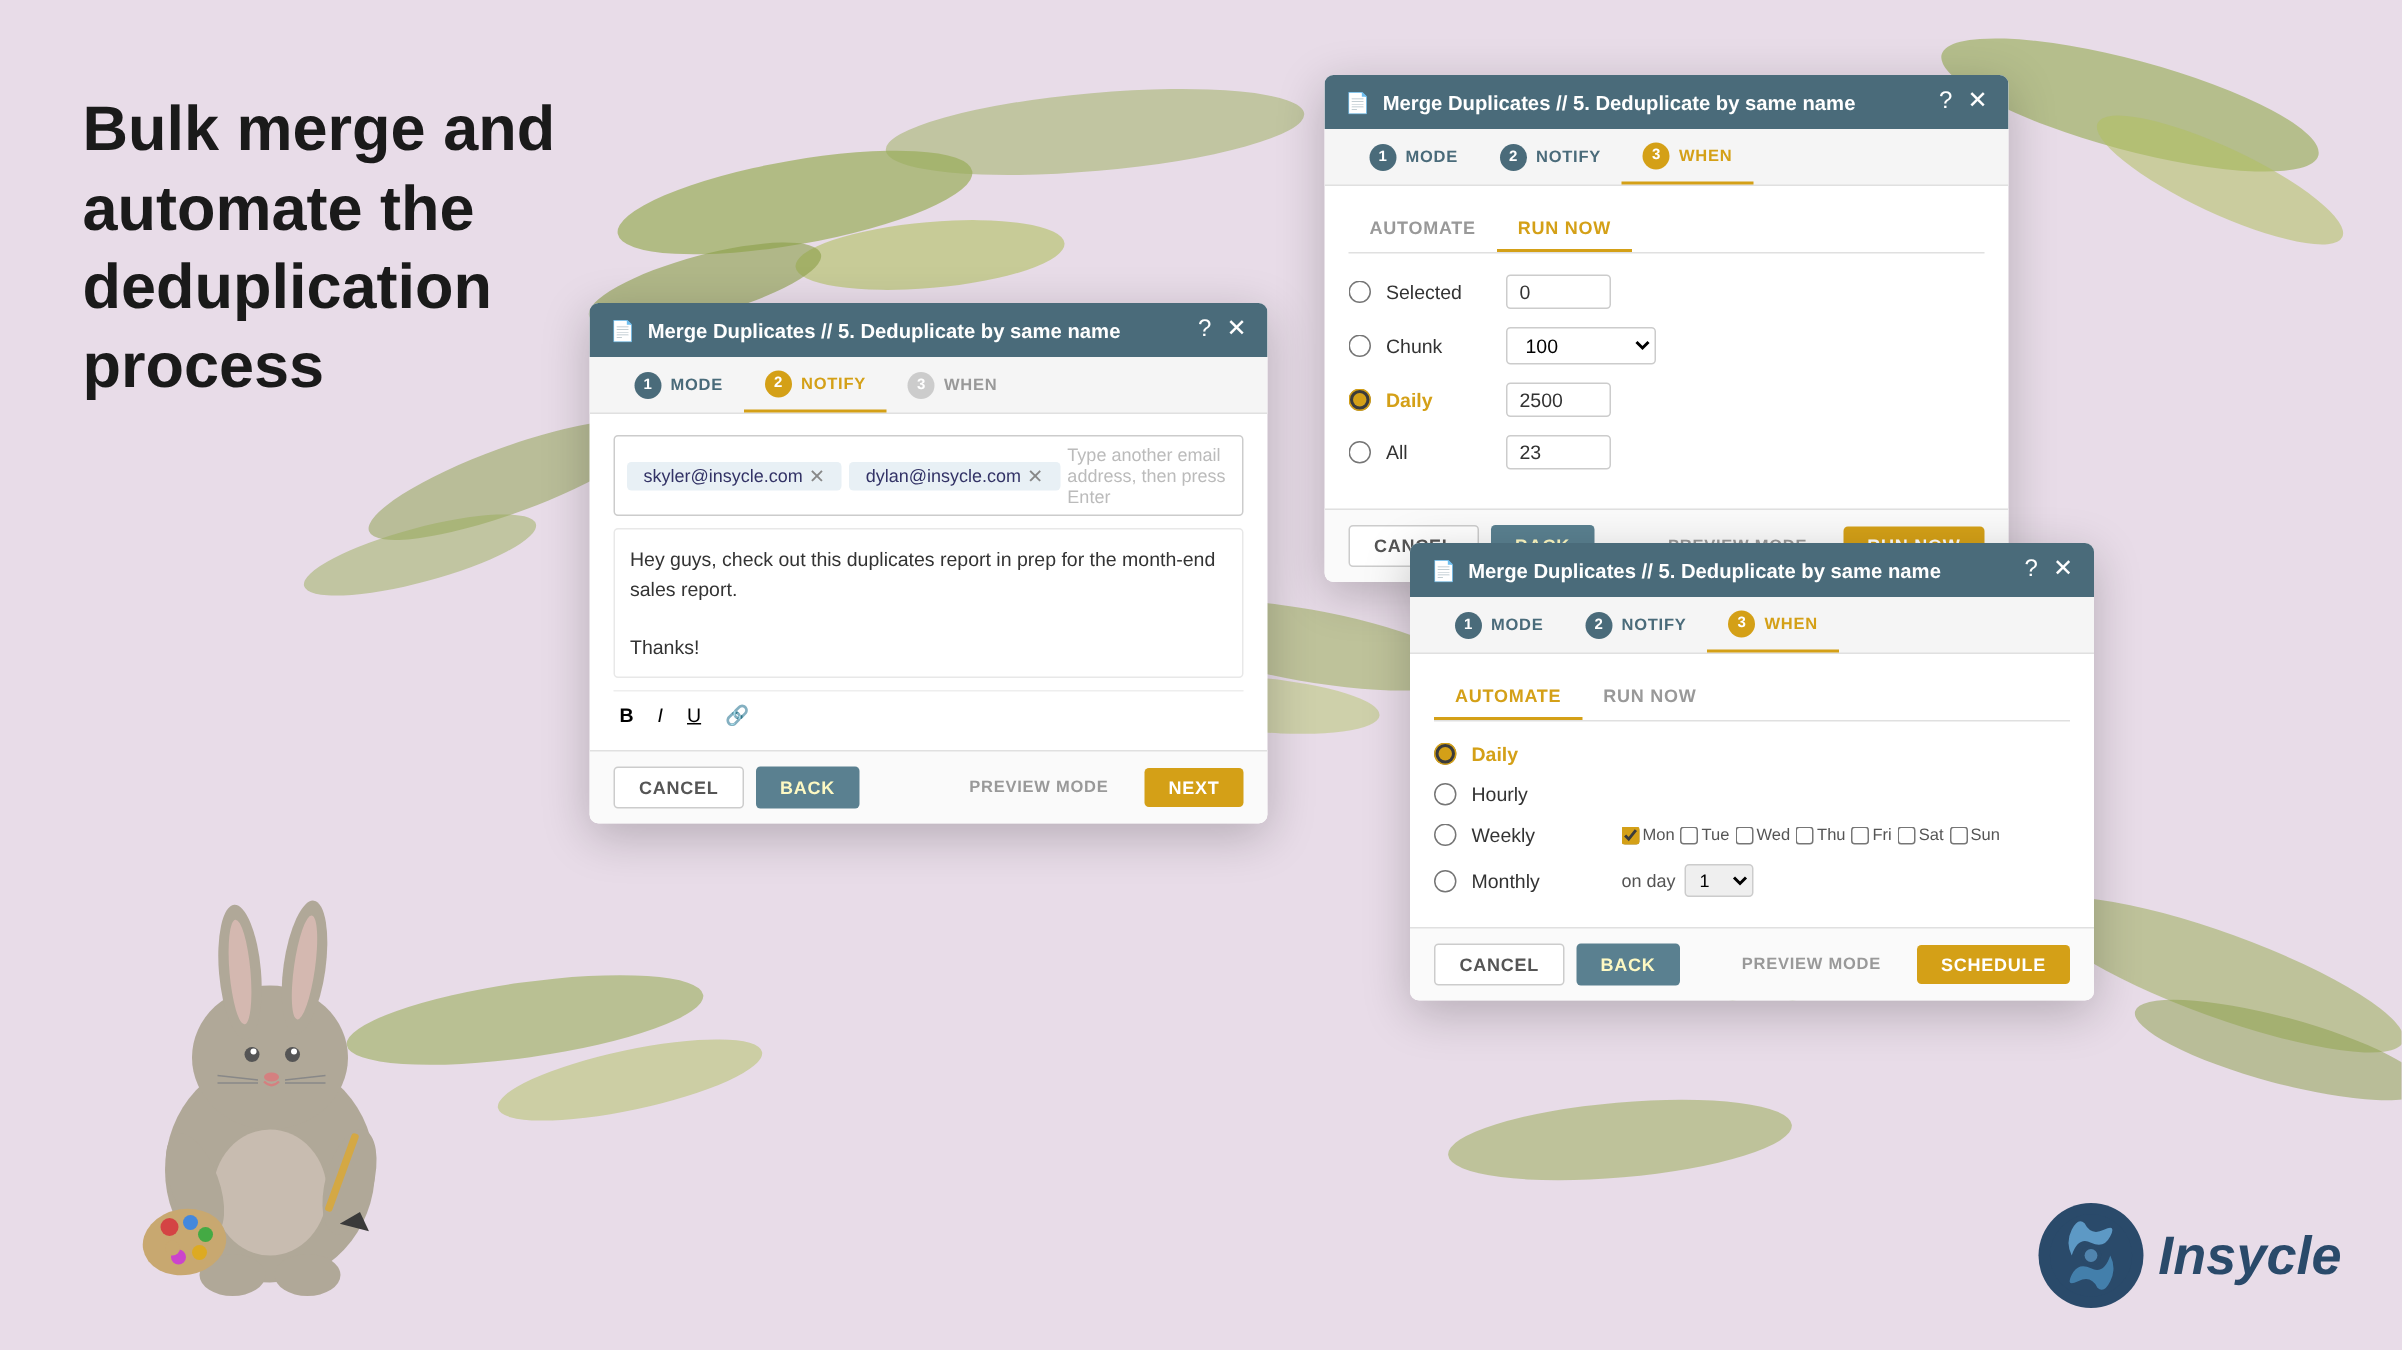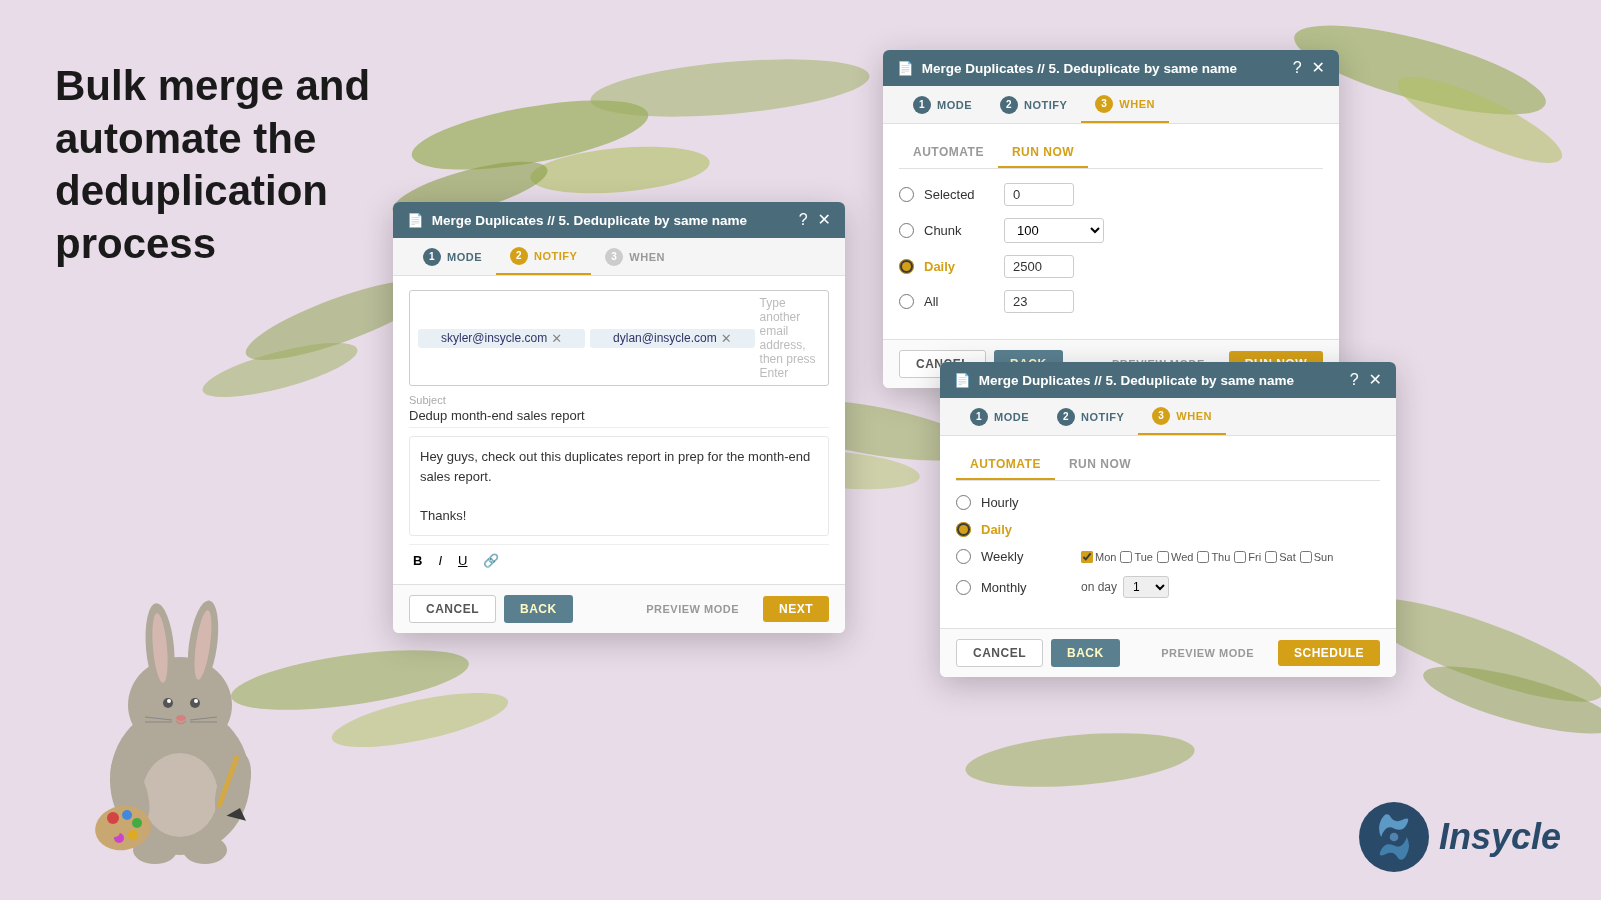--- a/index.html
+++ b/index.html
@@ -218,21 +218,21 @@
       padding: 5px 8px;
       margin-bottom: 8px;
       min-height: 34px;
     }
     .email-tag {
       display: flex;
       align-items: center;
       gap: 4px;
       background: #e8f0f5;
       border-radius: 3px;
-      padding: 2px 23px;
+      padding: 2px 11px;
       font-size: 12px;
       color: #336;
     }
     .email-tag .remove { cursor: pointer; font-size: 13px; color: #888; }
     .email-input-placeholder {
       font-size: 12px;
       color: #bbb;
       flex: 1;
     }
     .subject-field {
@@ -531,46 +531,46 @@
     </div>
   </div>
 
   <div class="dialog-body">
     <div class="tab-bar">
       <button class="tab-btn active">AUTOMATE</button>
       <button class="tab-btn">RUN NOW</button>
     </div>
 
     <div class="radio-row">
+      <input type="radio" name="d2freq" checked="" style="accent-color: rgb(212, 160, 23);">
+      <span class="radio-label" style="color:#d4a017;font-weight:600;">Daily</span>
+    </div>
+
+    <div class="radio-row">
       <input type="radio" name="d2freq" style="">
       <span class="radio-label">Hourly</span>
-    </div>
-
-    <div class="radio-row">
-      <input type="radio" name="d2freq" checked="" style="accent-color: rgb(212, 160, 23);">
-      <span class="radio-label" style="color:#d4a017;font-weight:600;">Daily</span>
     </div>
 
     <div style="margin-bottom:12px;">
       <div class="radio-row" style="margin-bottom:4px;">
         <input type="radio" name="d2freq" style="">
         <span class="radio-label">Weekly</span>
         <div class="weekly-days">
           <label><input type="checkbox" checked="" style=""> Mon</label>
           <label><input type="checkbox" style=""> Tue</label>
           <label><input type="checkbox" style=""> Wed</label>
           <label><input type="checkbox" style=""> Thu</label>
           <label><input type="checkbox" style=""> Fri</label>
           <label><input type="checkbox" style=""> Sat</label>
           <label><input type="checkbox" style=""> Sun</label>
         </div>
       </div>
     </div>
 
-    <div style="margin-bottom:16px;">
+    <div style="margin-bottom:6px;">
       <div class="radio-row" style="margin-bottom:4px;">
         <input type="radio" name="d2freq" style="">
         <span class="radio-label">Monthly</span>
         <div class="monthly-row">
           <span>on day</span>
           <select>
             <option>1</option><option>2</option><option>3</option>
             <option>15</option><option>28</option>
           </select>
         </div>
@@ -625,24 +625,20 @@
         <span>skyler@insycle.com</span>
         <span class="remove">✕</span>
       </div>
       <div class="email-tag">
         <span>dylan@insycle.com</span>
         <span class="remove">✕</span>
       </div>
       <span class="email-input-placeholder">Type another email address, then press Enter</span>
     </div>
 
-    <div class="subject-field">
-      <div class="subject-label">Subject</div>
-      <div class="subject-value">Dedup month-end sales report</div>
-    </div>
 
     <div class="email-body">
       <p>Hey guys, check out this duplicates report in prep for the month-end sales report.</p>
       <br>
       <p>Thanks!</p>
     </div>
 
     <div class="formatting-bar">
       <button class="fmt-btn"><strong>B</strong></button>
       <button class="fmt-btn"><em>I</em></button>

